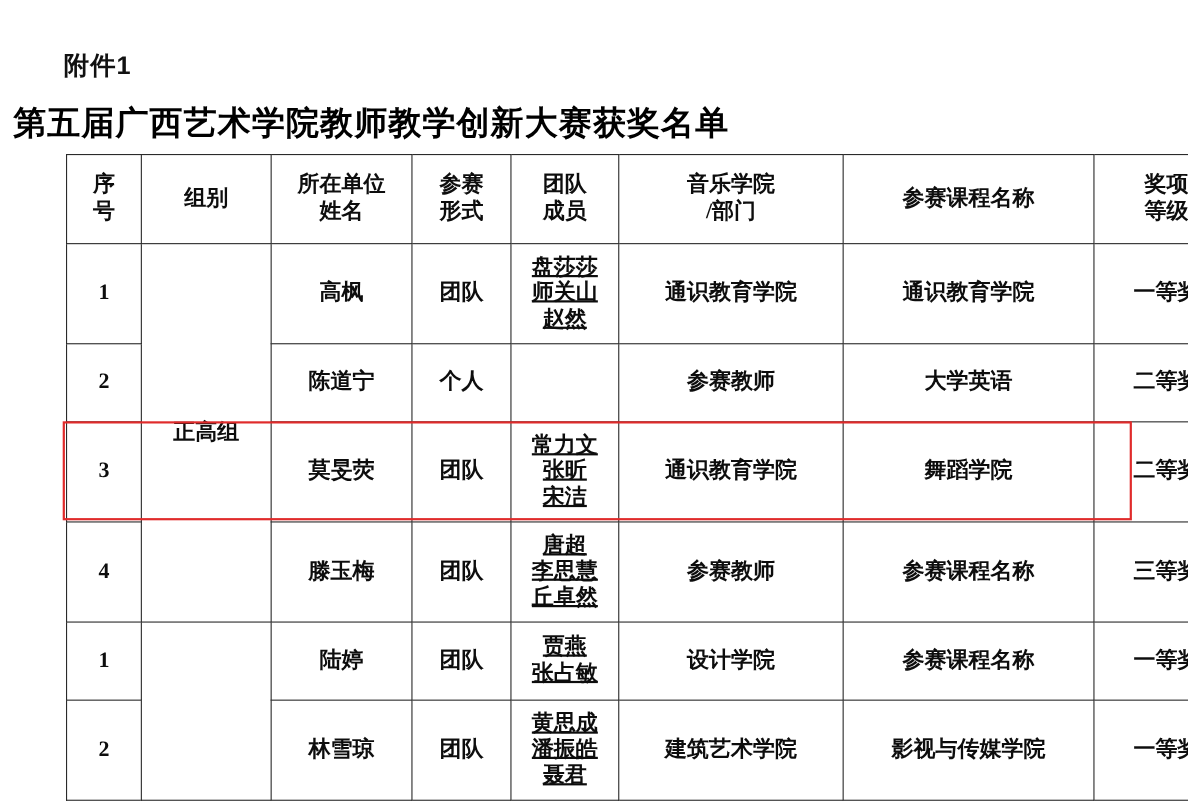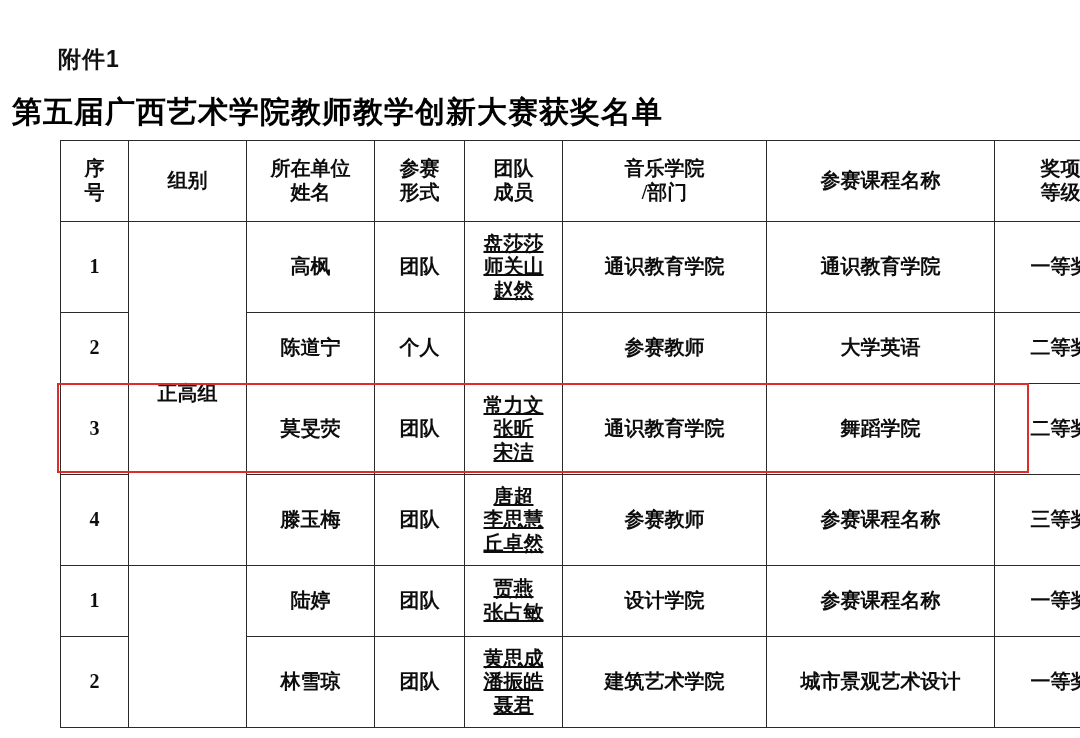--- a/index.html
+++ b/index.html
@@ -230,21 +230,21 @@
         <tr class="row-tall">
           <td>2</td>
           <td>林雪琼</td>
           <td>团队</td>
           <td class="members-cell">
             <div>黄思成</div>
             <div>潘振皓</div>
             <div>聂君</div>
           </td>
           <td>建筑艺术学院</td>
-          <td>城市景观艺术设计</td>
+          <td>影视与传媒学院</td>
           <td>一等奖</td>
         </tr>
       </tbody>
     </table>
   </div>
 
   <div class="highlight-box"></div>
 
 </div>
 

